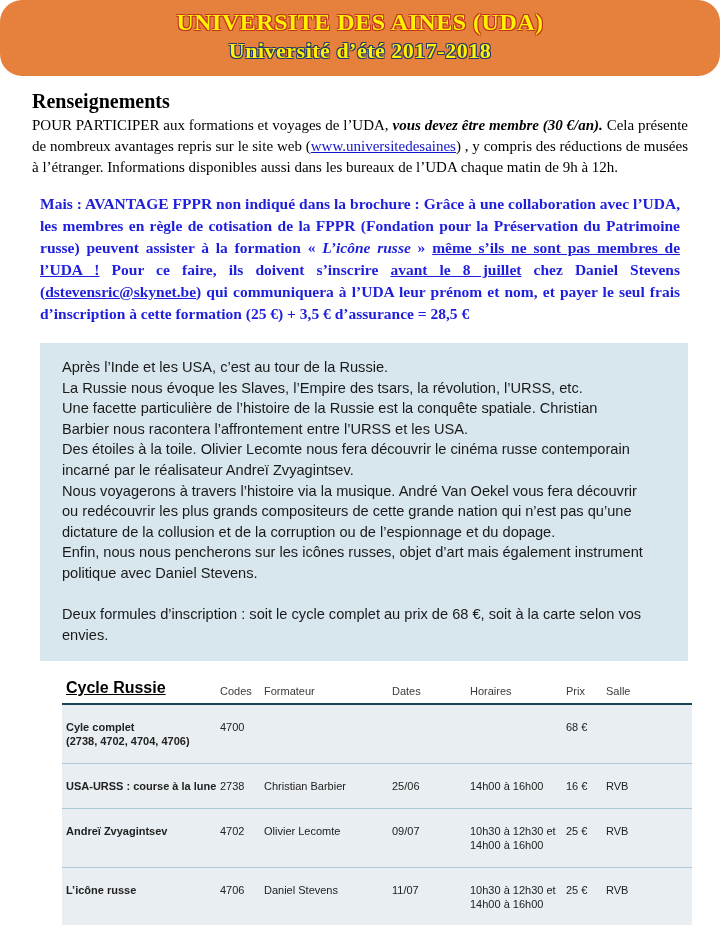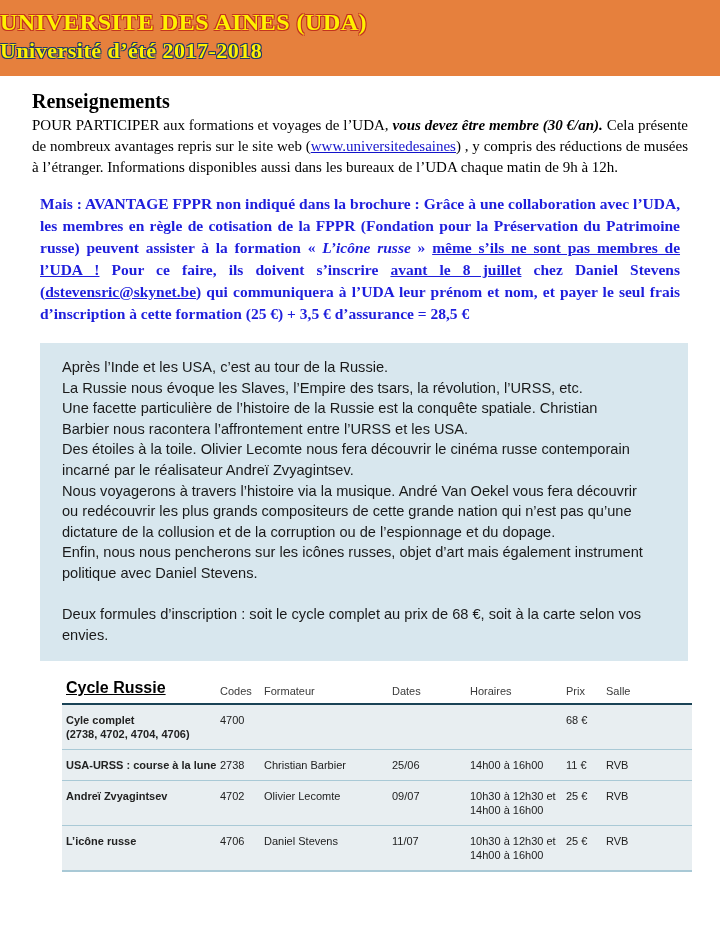--- a/index.html
+++ b/index.html
@@ -1,20 +1,20 @@
 <!DOCTYPE html>
 <html><head>
 <meta charset="utf-8">
 <style>
   html,body{margin:0;padding:0;background:#ffffff;}
   .page{width:720px;height:925px;overflow:hidden;background:#ffffff;
         font-family:"Liberation Serif",serif;color:#000;position:relative;}
 
   
-  .banner{background:#E6803D;height:76px;box-sizing:border-box;padding-top:7px;text-align:left;}
+  .banner{background:#E6803D;height:76px;box-sizing:border-box;padding-top:7px;text-align:center;border-radius:22px;}
   .banner-line1{font-weight:bold;font-size:24px;line-height:30px;color:#FFF100;letter-spacing:.5px;
       text-shadow:-1px -1px 0 #C3331F,1px -1px 0 #C3331F,-1px 1px 0 #C3331F,1px 1px 0 #C3331F;}
   .banner-line2{font-weight:bold;font-size:22px;line-height:28px;color:#FFF100;letter-spacing:.5px;
       text-shadow:-1px -1px 0 #233A6B,1px -1px 0 #233A6B,-1px 1px 0 #233A6B,1px 1px 0 #233A6B;}
 
   
   main{padding:0 32px;}
   h1.heading{font-size:20px;line-height:24px;margin:13px 0 0;font-weight:bold;}
   p.intro{font-size:15px;line-height:21px;text-align:justify;margin:2px 0 0;}
   .bi{font-weight:bold;font-style:italic;}
@@ -29,21 +29,21 @@
       font-family:"Liberation Sans","DejaVu Sans",sans-serif;}
   .russie-box h2{font-size:17px;margin:0 0 16px;font-weight:bold;color:#111;letter-spacing:.3px;}
   .box-body{font-size:14.6px;line-height:20.6px;color:#1a1a1a;white-space:pre-line;}
 
   
   table.course{margin:14px 0 0 30px;border-collapse:collapse;table-layout:fixed;width:630px;
       font-family:"Liberation Sans","DejaVu Sans",sans-serif;}
   table.course th{text-align:left;font-size:11px;font-weight:normal;color:#3a3a3a;
       padding:4px 4px 6px;border-bottom:2px solid #1A4356;vertical-align:bottom;white-space:pre;}
   table.course th.table-title{font-size:16px;font-weight:bold;color:#000;text-decoration:underline;}
-  table.course td{font-size:11px;line-height:14px;padding:8px 4px;background:#E8EEF1;
+  table.course td{font-size:11px;line-height:14px;padding:15px 4px;background:#E8EEF1;
       border-bottom:1px solid #A9C9D6;vertical-align:top;white-space:pre;color:#222;}
   table.course td.c-name{font-weight:bold;}
   table.course tr:last-child td{border-bottom:2px solid #A9C9D6;}
 </style>
 </head>
 <body>
 
 <div class="page">
 
   <header class="banner">
@@ -107,21 +107,21 @@
             <td class="c-horaires"></td>
             <td class="c-prix">68 €</td>
             <td class="c-salle"></td>
           </tr>
           <tr>
             <td class="c-name">USA-URSS : course à la lune</td>
             <td class="c-code">2738</td>
             <td class="c-formateur">Christian Barbier</td>
             <td class="c-dates">25/06</td>
             <td class="c-horaires">14h00 à 16h00</td>
-            <td class="c-prix">11 €</td>
+            <td class="c-prix">16 €</td>
             <td class="c-salle">RVB</td>
           </tr>
           <tr>
             <td class="c-name">Andreï Zvyagintsev</td>
             <td class="c-code">4702</td>
             <td class="c-formateur">Olivier Lecomte</td>
             <td class="c-dates">09/07</td>
             <td class="c-horaires">10h30 à 12h30 et
 14h00 à 16h00</td>
             <td class="c-prix">25 €</td>

